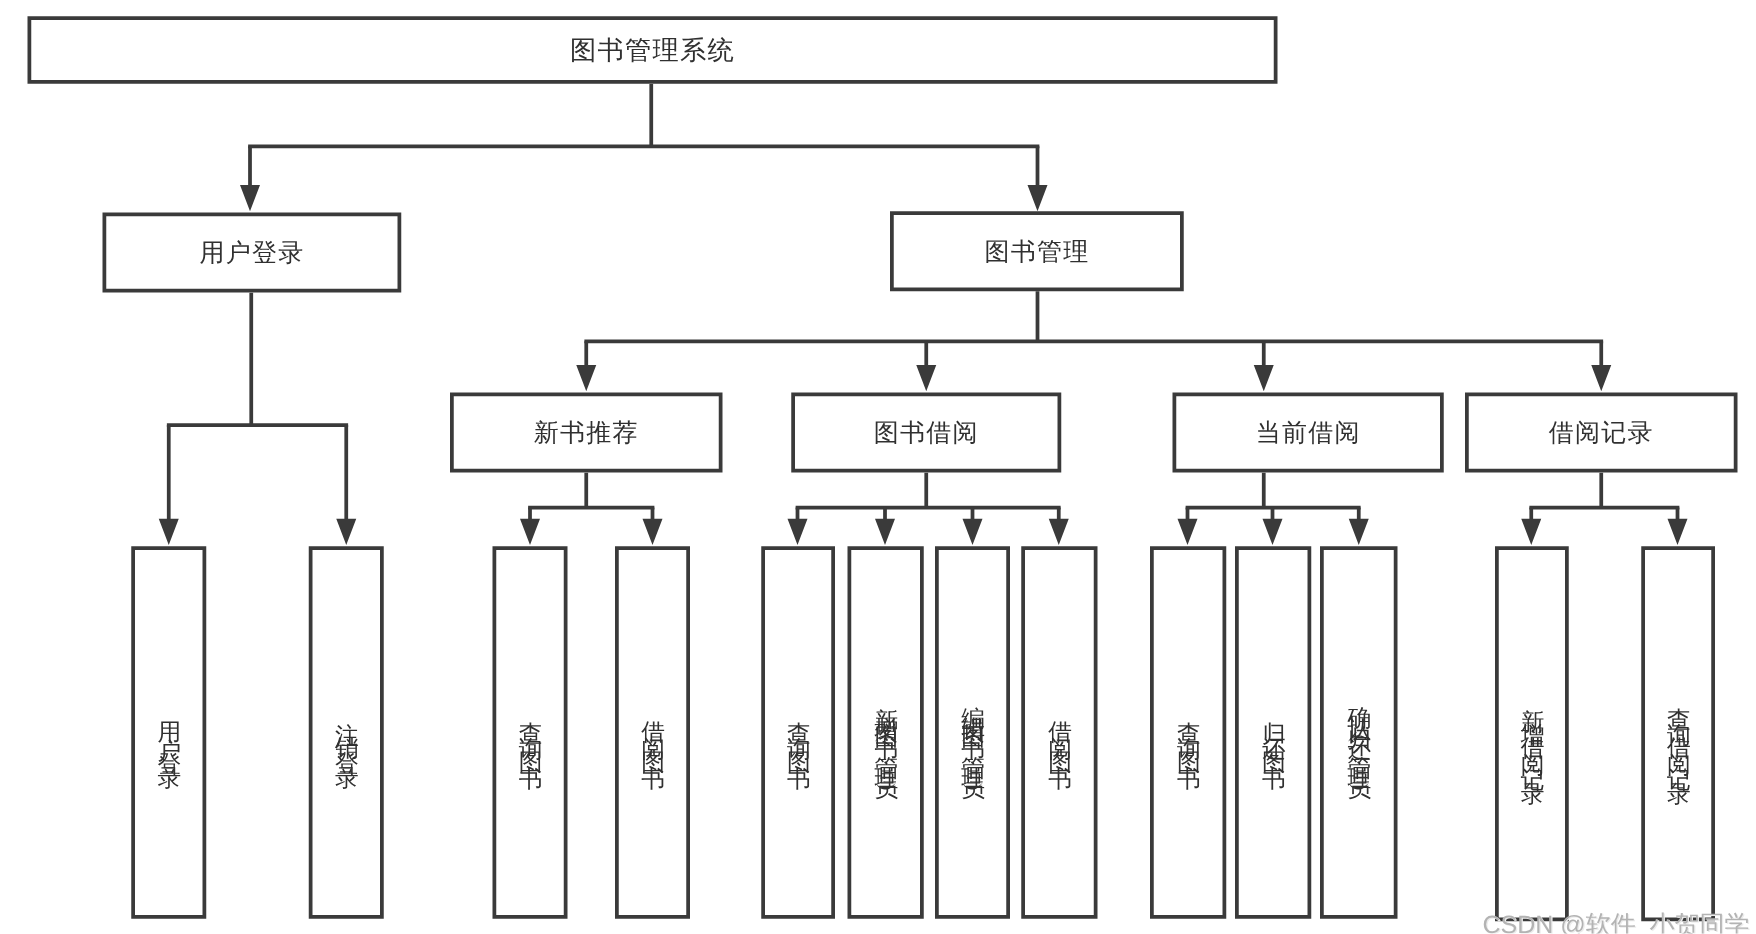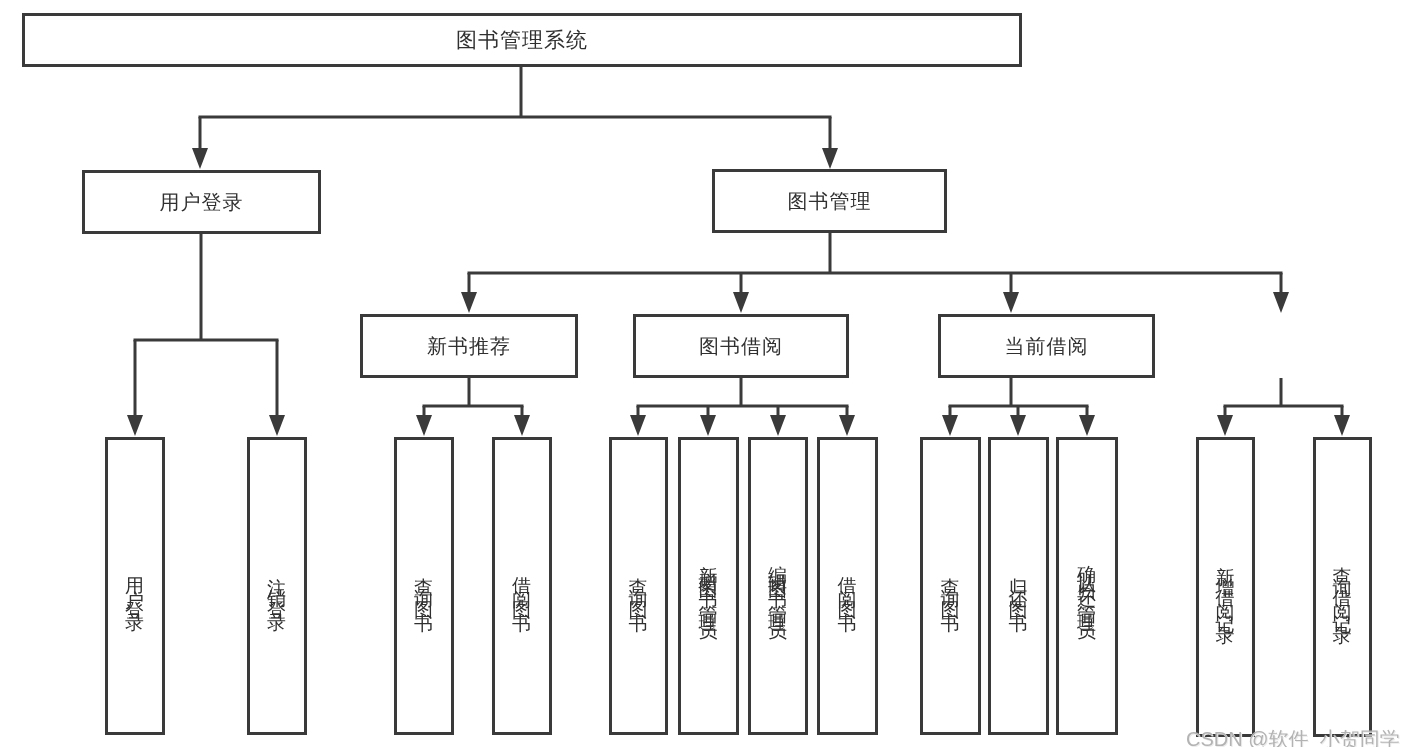--- a/index.html
+++ b/index.html
@@ -118,20 +118,23 @@
 
   <div class="node h-label" style="left:360px; top:314px; width:218px; height:64px;justify-content:center;">
     <span>新书推荐</span>
   </div>
   <div class="node h-label" style="left:633px; top:314px; width:216px; height:64px;">
     <span>图书借阅</span>
   </div>
   <div class="node h-label" style="left:903px; top:314px; width:217px; height:64px;margin-left:35px;">
     <span>当前借阅</span>
   </div>
+  <div class="node h-label" style="left:1172px; top:314px; width:218px; height:64px;">
+    <span>借阅记录</span>
+  </div>
 
   <div class="node" style="left:105px; top:437px; width:60px; height:298px;">
     <span class="vtext">用户登录</span>
   </div>
   <div class="node" style="left:247px; top:437px; width:60px; height:298px;">
     <span class="vtext">注销登录</span>
   </div>
 
   <div class="node" style="left:394px; top:437px; width:60px; height:298px;">
     <span class="vtext">查询图书</span>

